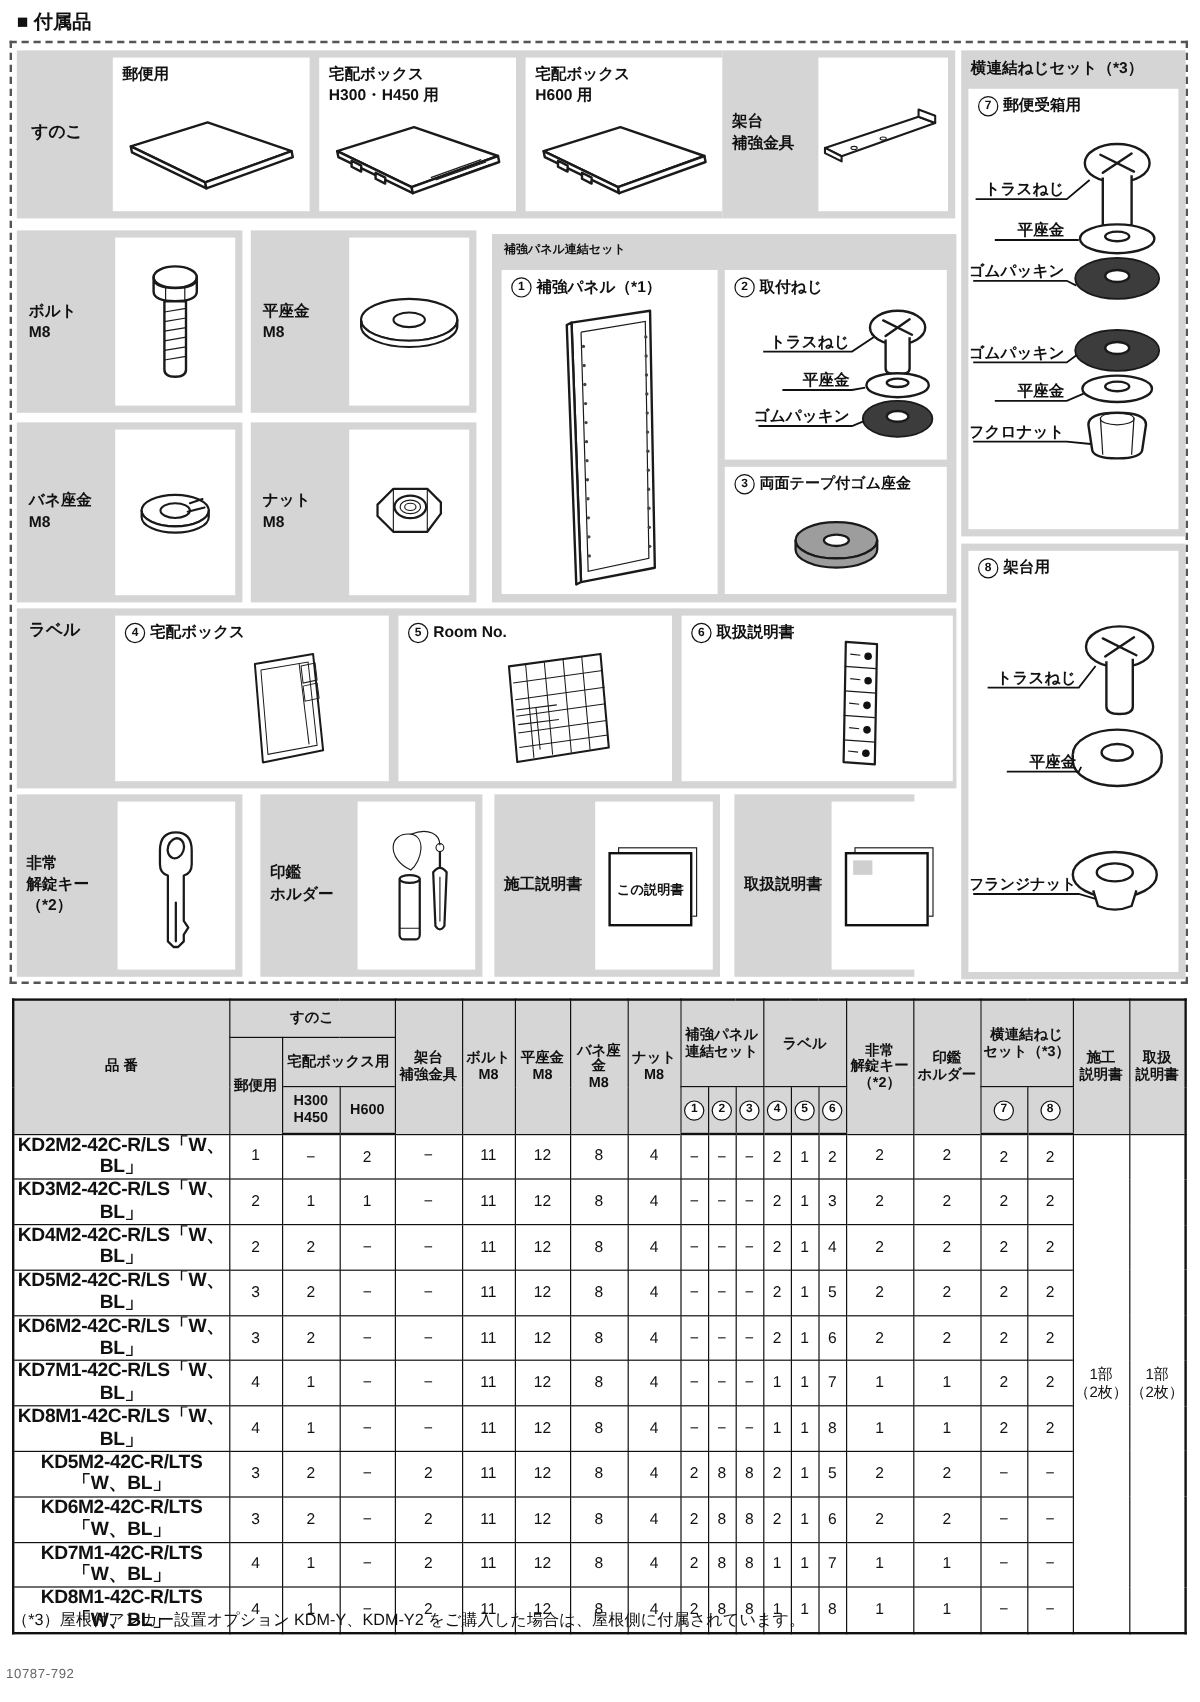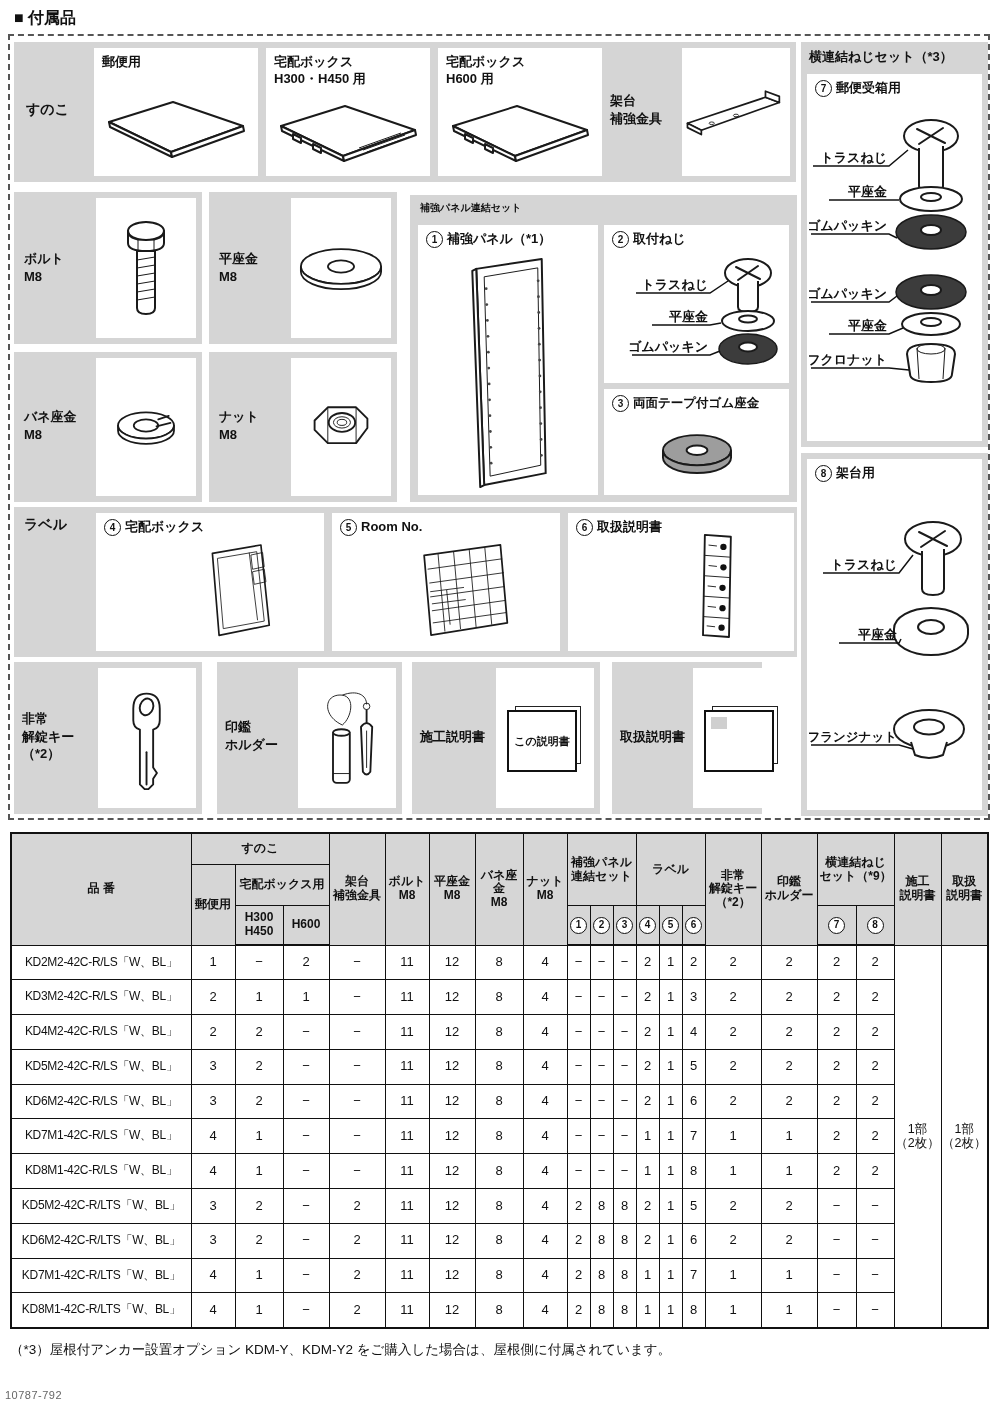--- a/index.html
+++ b/index.html
@@ -36,21 +36,21 @@
               font-size:13px;}
   table.parts th,table.parts td{border:1px solid #111;padding:0;text-align:center;vertical-align:middle;
               white-space:pre-line;line-height:1.15;overflow:hidden;}
   table.parts{border:2px solid #111;}
   table.parts thead th{background:#d6d6d6;font-size:12px;font-weight:bold;}
   table.parts thead tr.rA th{height:30px;}
   table.parts thead tr.rB th{height:40px;}
   table.parts thead tr.rC th{height:38px;}
   table.parts thead tr.rC th{border-bottom:2px solid #111;}
   table.parts tbody tr{height:34.8px;}
-  td.model{text-align:left;padding-left:5px;font-weight:normal;font-size:12px;letter-spacing:-0.3px;margin-left:48px;}
+  td.model{text-align:left;padding-left:5px;font-weight:bold;font-size:16px;letter-spacing:-0.3px;margin-left:48px;}
   td.manual-cell{font-size:12.5px;}
   
   .footnotes{position:absolute;left:10px;top:1340px;width:984px;font-size:13.5px;line-height:1.5;}
   .doc-number{position:absolute;left:5px;top:1389px;font-size:11px;color:#666;letter-spacing:0.5px;}
 </style>
 </head>
 <body>
 
 <div class="page">
   <div class="page-title">■ 付属品</div>
@@ -516,21 +516,21 @@
 M8</th>
         <th colspan="3" rowspan="2">補強パネル
 連結セット</th>
         <th colspan="3" rowspan="2">ラベル</th>
         <th rowspan="3">非常
 解錠キー
 （*2）</th>
         <th rowspan="3">印鑑
 ホルダー</th>
         <th colspan="2" rowspan="2">横連結ねじ
-セット（*9）</th>
+セット（*3）</th>
         <th rowspan="3">施工
 説明書</th>
         <th rowspan="3">取扱
 説明書</th>
       </tr>
       <tr class="rB">
         <th rowspan="2">郵便用</th>
         <th colspan="2">宅配ボックス用</th>
       </tr>
       <tr class="rC">

